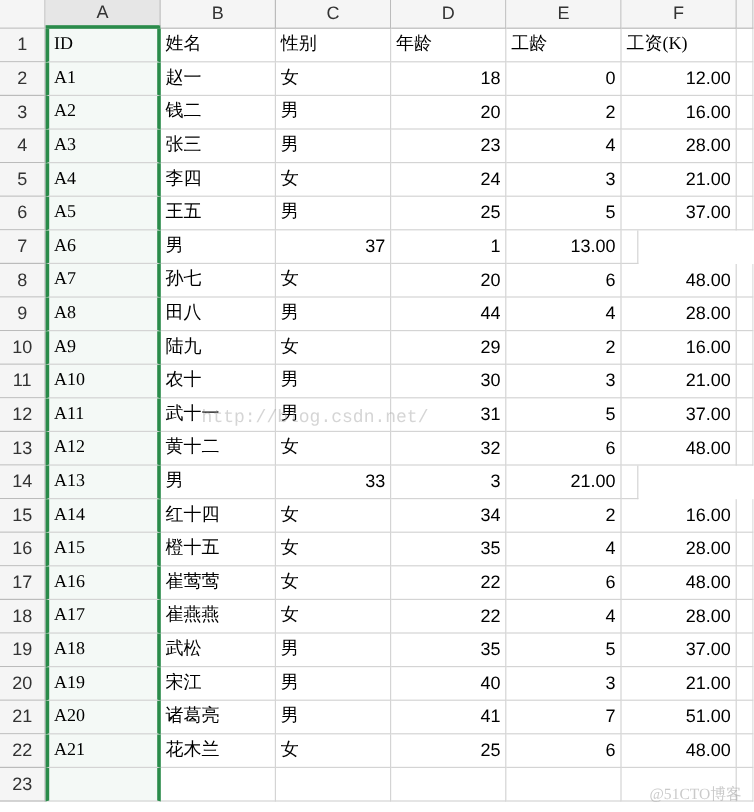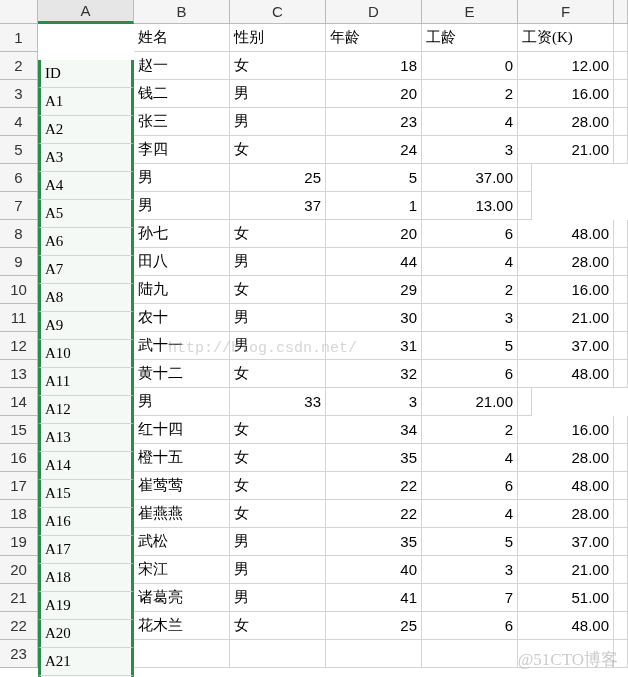--- a/index.html
+++ b/index.html
@@ -70,21 +70,20 @@
       overflow: hidden;
       white-space: nowrap;
       color: #000;
     }
     .cell.text { text-align: left; }
     .cell.num { text-align: right; font-family: Arial, sans-serif; }
     .cell.selected {
       border-left: 3px solid #2a8b4a;
       border-right: 3px solid #2a8b4a;
       background: rgba(42,139,74,0.05);
-      margin-top: 36px;
     }
     .col-A { width: 96px; }
     .col-B { width: 96px; }
     .col-C { width: 96px; }
     .col-D { width: 96px; }
     .col-E { width: 96px; }
     .col-F { width: 96px; }
     .col-G { width: 14px; }
     .watermark1 {
       position: absolute;
@@ -93,21 +92,21 @@
       color: rgba(150,150,150,0.4);
       font-size: 15px;
       font-family: Liberation Mono, monospace;
       pointer-events: none;
     }
     .watermark2 {
       position: absolute;
       bottom: 6px;
       right: 10px;
       color: rgba(150,150,150,0.5);
-      font-size: 17px;
+      font-size: 13px;
       pointer-events: none;
     }
   </style>
 </head>
 <body>
 
 <div class="spreadsheet">
 
   <div class="col-headers">
     <div class="corner"></div>
@@ -167,20 +166,21 @@
         <div class="cell col-B text">李四</div>
         <div class="cell col-C text">女</div>
         <div class="cell col-D num">24</div>
         <div class="cell col-E num">3</div>
         <div class="cell col-F num">21.00</div>
         <div class="cell col-G text"></div>
       </div>
       <div class="row">
         <div class="row-header">6</div>
         <div class="cell col-A text selected">A5</div>
+        <div class="cell col-B text">王五</div>
         <div class="cell col-C text">男</div>
         <div class="cell col-D num">25</div>
         <div class="cell col-E num">5</div>
         <div class="cell col-F num">37.00</div>
         <div class="cell col-G text"></div>
       </div>
       <div class="row">
         <div class="row-header">7</div>
         <div class="cell col-A text selected">A6</div>
         <div class="cell col-C text">男</div>

